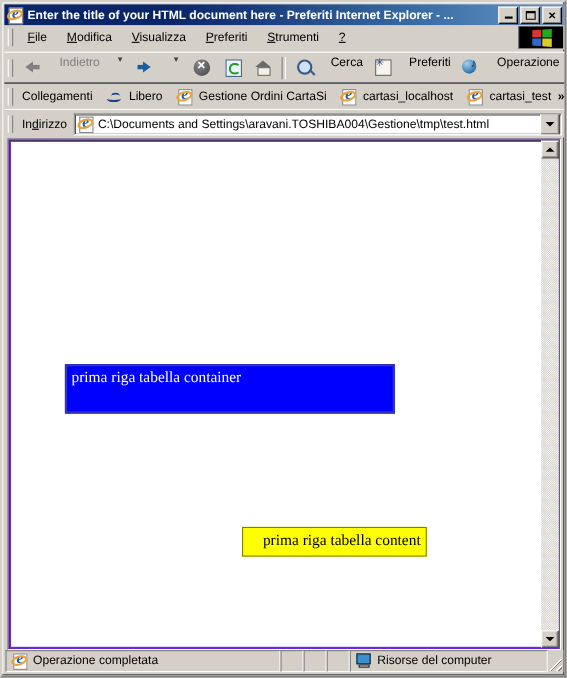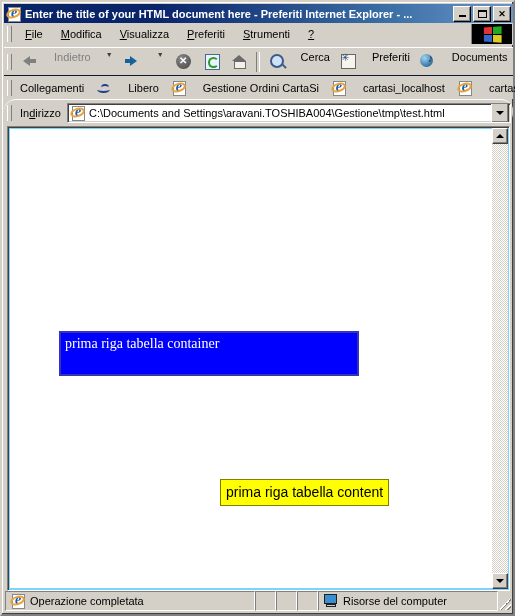--- a/index.html
+++ b/index.html
@@ -129,21 +129,21 @@
     position: absolute;
     left: 2px;
     width: 509px;
     background: #d4d0c8;
     display: flex;
     align-items: center;
     box-sizing: border-box;
   }
   .toolbar.main { top: 45px; height: 28px; border-top: 1px solid #ffffff; }
   .toolbar.links { top: 73px; height: 24px; border-top: 1px solid #0f172a; }
-  .toolbar.addr  { top: 97px; height: 26px; border-top: 1px solid #ffffff; border-radius: 12px; }
+  .toolbar.addr  { top: 97px; height: 26px; border-top: 1px solid #ffffff; }
 
   .tb-btn {
     display: flex;
     align-items: flex-start;
     height: 22px;
     padding: 0 4px;
     gap: 14px;
     white-space: nowrap;
     font-size: 11px;
     color: #000;
@@ -311,21 +311,21 @@
   }
   .page-bg {
     position:absolute; left:2px; top:1px;
     width:11px; height:13px;
     background:#ffffff;
     border:1px solid #888;
   }
 
   .link-item {
     display: flex; align-items: center;
-    gap: 16px;
+    gap: 5px;
     padding: 0 6px;
     font-size: 11px;
     white-space: nowrap;
     height: 20px;
   }
   .libero-ico {
     width: 16px; height: 14px; position: relative; flex:none;
   }
   .libero-ico:before {
     content:"";
@@ -388,21 +388,21 @@
     border-right: 4px solid transparent;
     border-top: 4px solid #000;
   }
 
   
   .doc-outer {
     position: absolute;
     left: 5px; top: 124px;
     width: 503px;
     height: 465px;
-    background: #7dd3fc;
+    background: #6d28d9;
     border: 1px solid #808080;
     border-right-color: #ffffff;
     border-bottom-color: #ffffff;
     box-shadow: inset 1px 1px 0 #404040;
     box-sizing: border-box;
     overflow: hidden;
   }
   .doc-canvas {
     position: absolute;
     left: 2px; top: 2px;
@@ -469,24 +469,24 @@
     white-space: nowrap;
     line-height: 16px;
   }
   .container-row.r1 { padding-bottom: 22px; }
   .content-table {
     position: absolute;
     left: 212px; top: 352px;
     background: #ffff00;
     border: 1px solid #808000;
     box-sizing: border-box;
-    font-family: Liberation Sans, sans-serif;
+    font-family: Liberation Serif, serif;
     font-size: 14px;
     color: #000000;
-    padding: 4px 5px 5px 5px;
+    padding: 4px 5px 5px 18px;
     white-space: nowrap;
     line-height: 16px;
   }
 
   
   .statusbar {
     position: absolute;
     left: 3px; bottom: 3px;
     width: 507px;
     height: 20px;
@@ -642,21 +642,21 @@
           <span class="fav-star">✳</span>
       </span>
       <span>Preferiti</span>
     </div>
 
     <div class="tb-btn">
       <span class="ico">
         <span class="media-ico"></span>
           <span class="media-note">♪</span>
       </span>
-      <span>Documents</span>
+      <span>Operazione</span>
     </div>
 
     <div class="tb-btn">
       <span class="ico">
           <span class="hist-ico"></span>
         </span>
     </div>
 
     <div class="tb-sep"></div>
 

